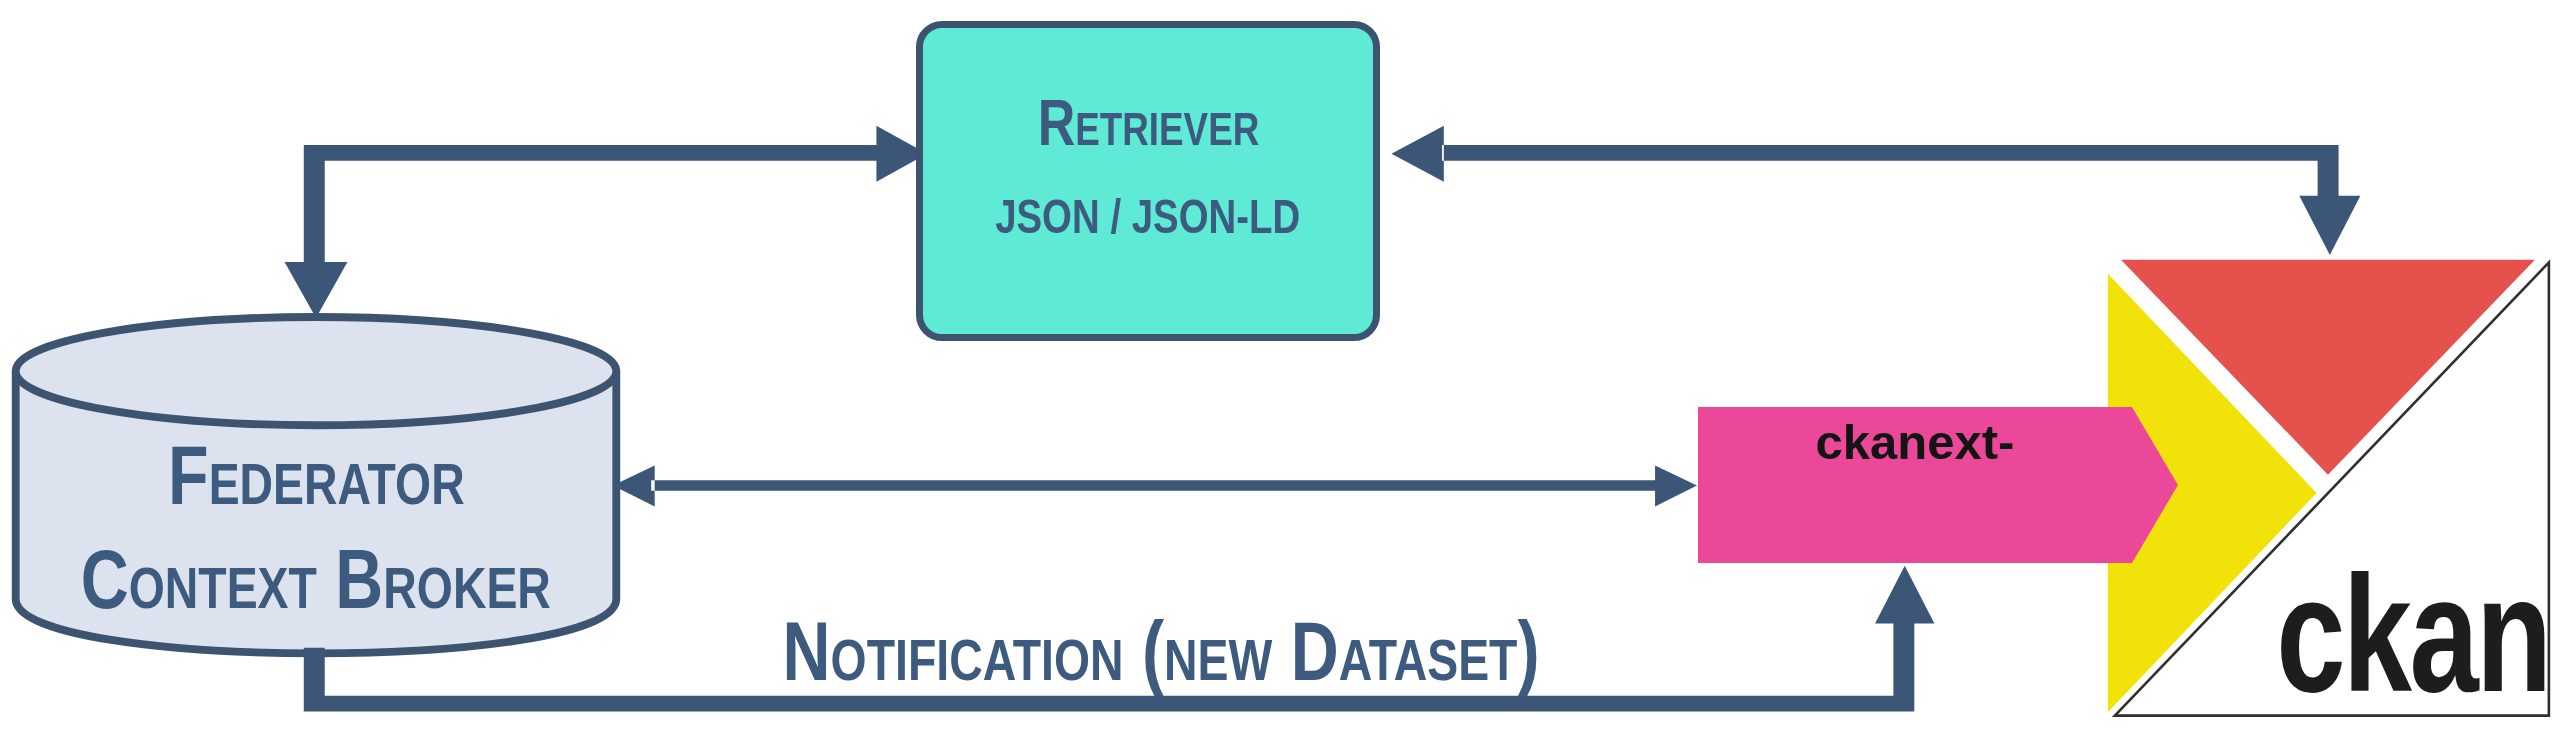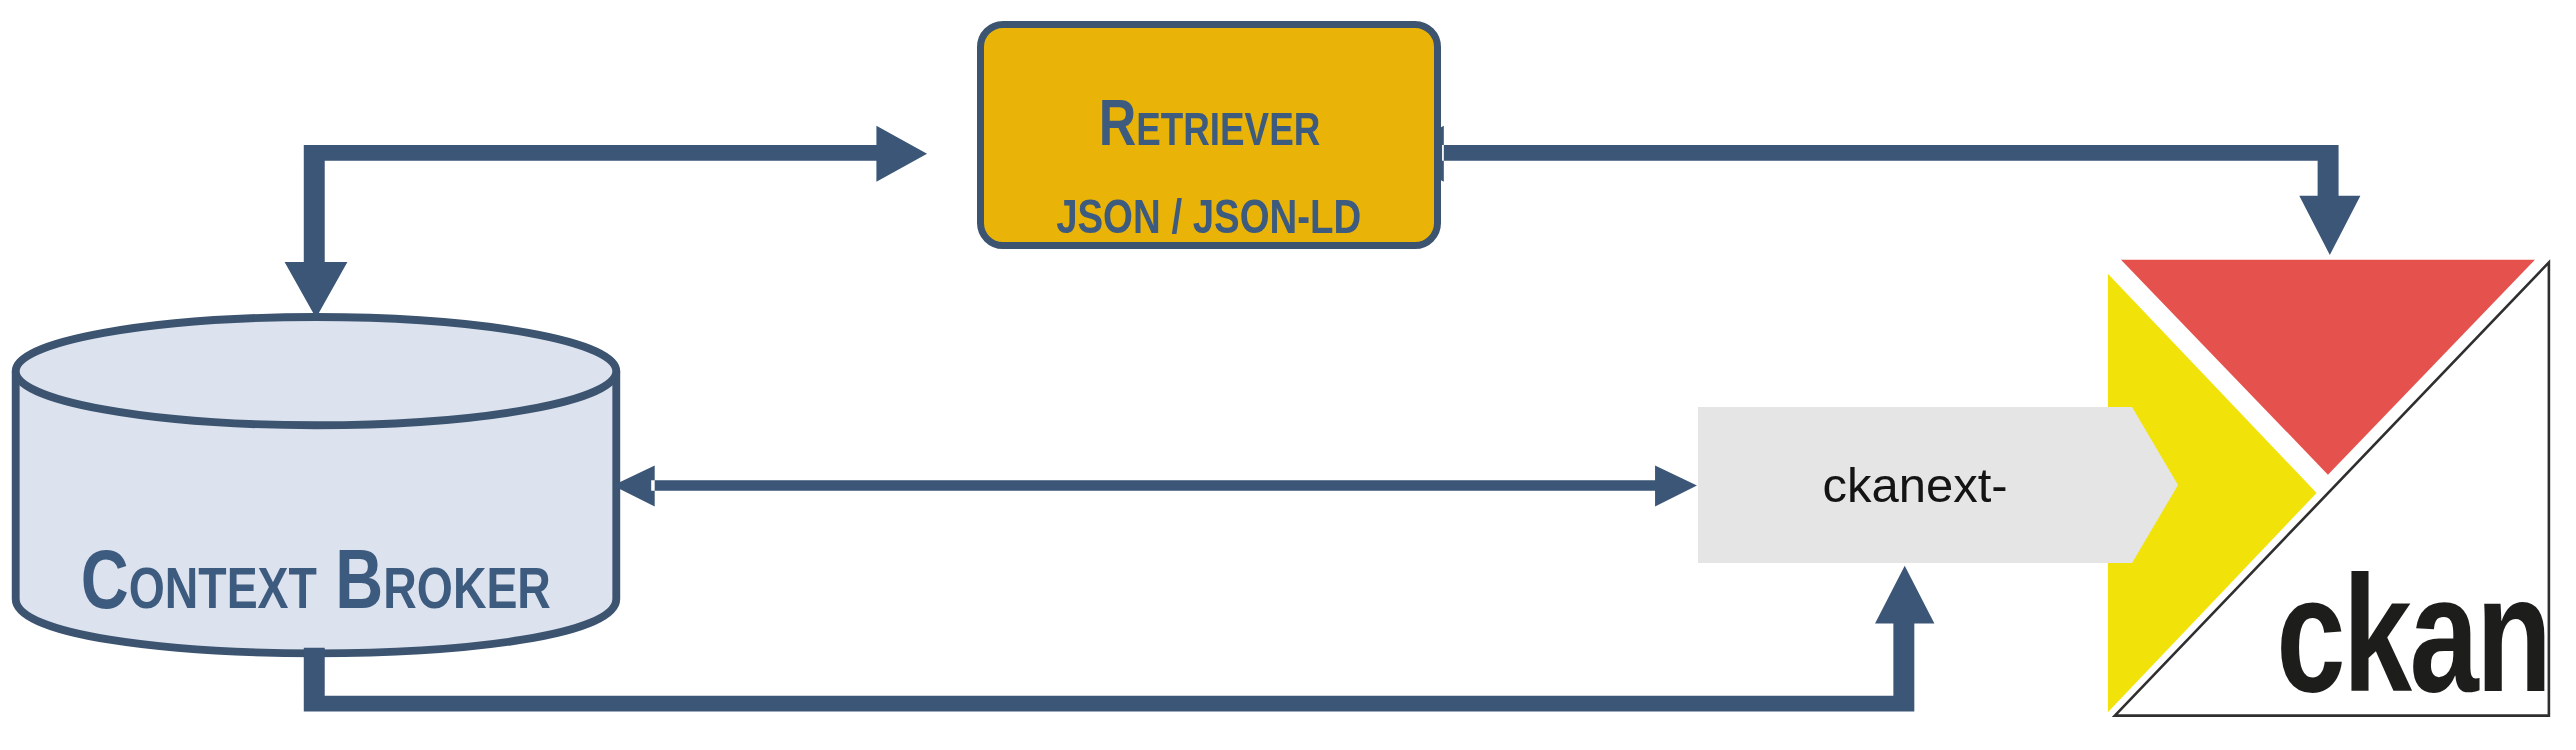--- a/index.html
+++ b/index.html
@@ -17,47 +17,47 @@
     font-weight:bold;
     font-variant:small-caps;
     color:#3d5b7e;
     text-align:center;
     white-space:nowrap;
   }
   .cond { display:inline-block; transform:scaleX(0.80); transform-origin:50% 50%; white-space:nowrap; }
 
   
   #retriever-box {
-    position:absolute; left:977px; top:21px; width:464px; height:228px;
+    position:absolute; left:916px; top:21px; width:464px; height:320px;
     box-sizing:border-box;
-    background:#eab308;
+    background:#5eead4;
     border:7.9px solid #3c5470;
     border-radius:26px;
   }
   #retriever-title { position:absolute; left:0; right:0; top:51px; line-height:87px; font-size:65px; }
   #retriever-sub   { position:absolute; left:0; right:0; top:145px; line-height:87px; font-size:48px; }
 
   
   .cyl-text { position:absolute; left:15.7px; width:601px; line-height:96px; font-size:83px; }
   #cyl-line1 { top:428px; }
   #cyl-line2 { top:532px;text-align:center; }
 
   
   #notif-label {
     position:absolute; left:681px; top:604px; width:960px;
     line-height:96px; font-size:83px;
   }
 
   
   #harvester-label {
     position:absolute; left:1698px; top:407px; width:480px; height:156px;
-    background:#e5e5e5;
+    background:#ec4899;
     clip-path:polygon(0 0, 434px 0, 480px 78px, 434px 156px, 0 156px);
-    display:flex; flex-direction:column; justify-content:center;
-    padding-right:46px; box-sizing:border-box;
+    display:flex; flex-direction:column; 
+    padding-right:46px; box-sizing:border-box;font-weight:bold;
   }
   .harv-line {
     text-align:center; line-height:70px; font-size:49px;
     color:#141414; white-space:nowrap;
   }
 
   
   #ckan-logo { position:absolute; left:2107px; top:258px; width:448px; height:463px; }
   #ckan-word {
     position:absolute; left:131px; top:293px; width:306px;
@@ -105,24 +105,30 @@
 
   <div id="retriever-box">
     <div id="retriever-title" class="sc">
       <span class="cond">Retriever</span>
     </div>
     <div id="retriever-sub" class="sc">
       <span class="cond">JSON / JSON-LD</span>
     </div>
   </div>
 
+  <div id="cyl-line1" class="cyl-text sc">
+    <span class="cond">Federator</span>
+  </div>
   <div id="cyl-line2" class="cyl-text sc">
     <span class="cond">Context Broker</span>
   </div>
 
+  <div id="notif-label" class="sc">
+    <span class="cond">Notification (new Dataset)</span>
+  </div>
 
   <div id="ckan-logo">
     <svg width="448" height="463" viewBox="0 0 513 530">
       <polygon points="506,5 506,524 9,524" fill="#ffffff" stroke="#2f2f2f" stroke-width="3"></polygon>
       <polygon points="16,2 490,2 253,248" fill="#e5524e"></polygon>
       <polygon points="1,18 240,269 1,520" fill="#f1e30a"></polygon>
     </svg>
     <div id="ckan-word">ckan</div>
   </div>
 

